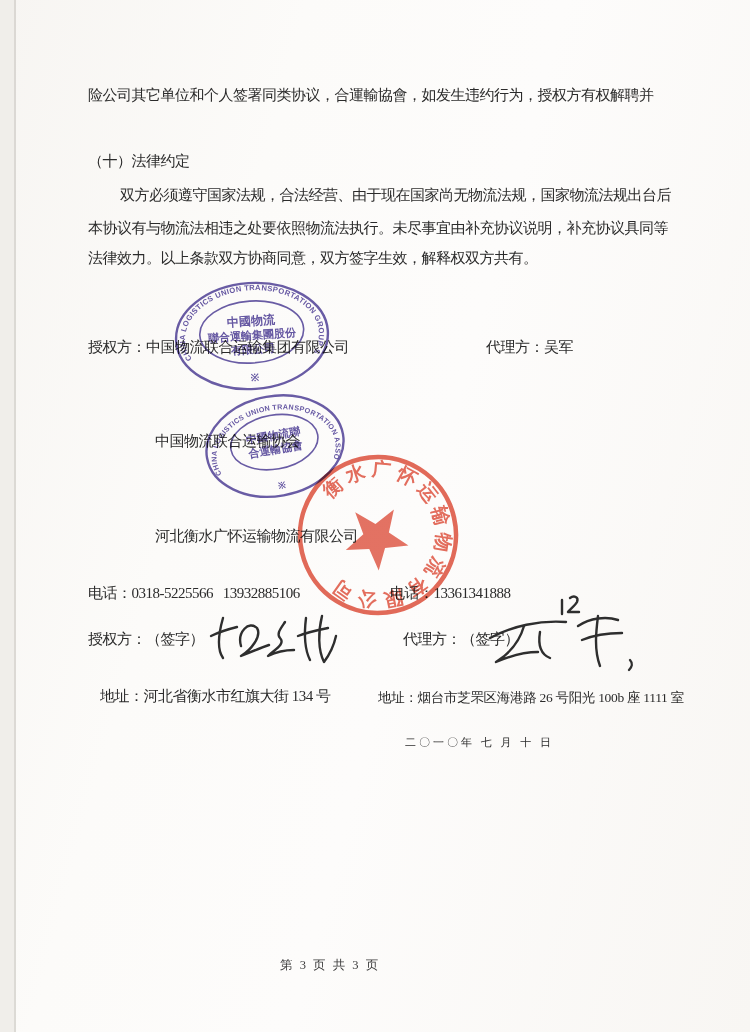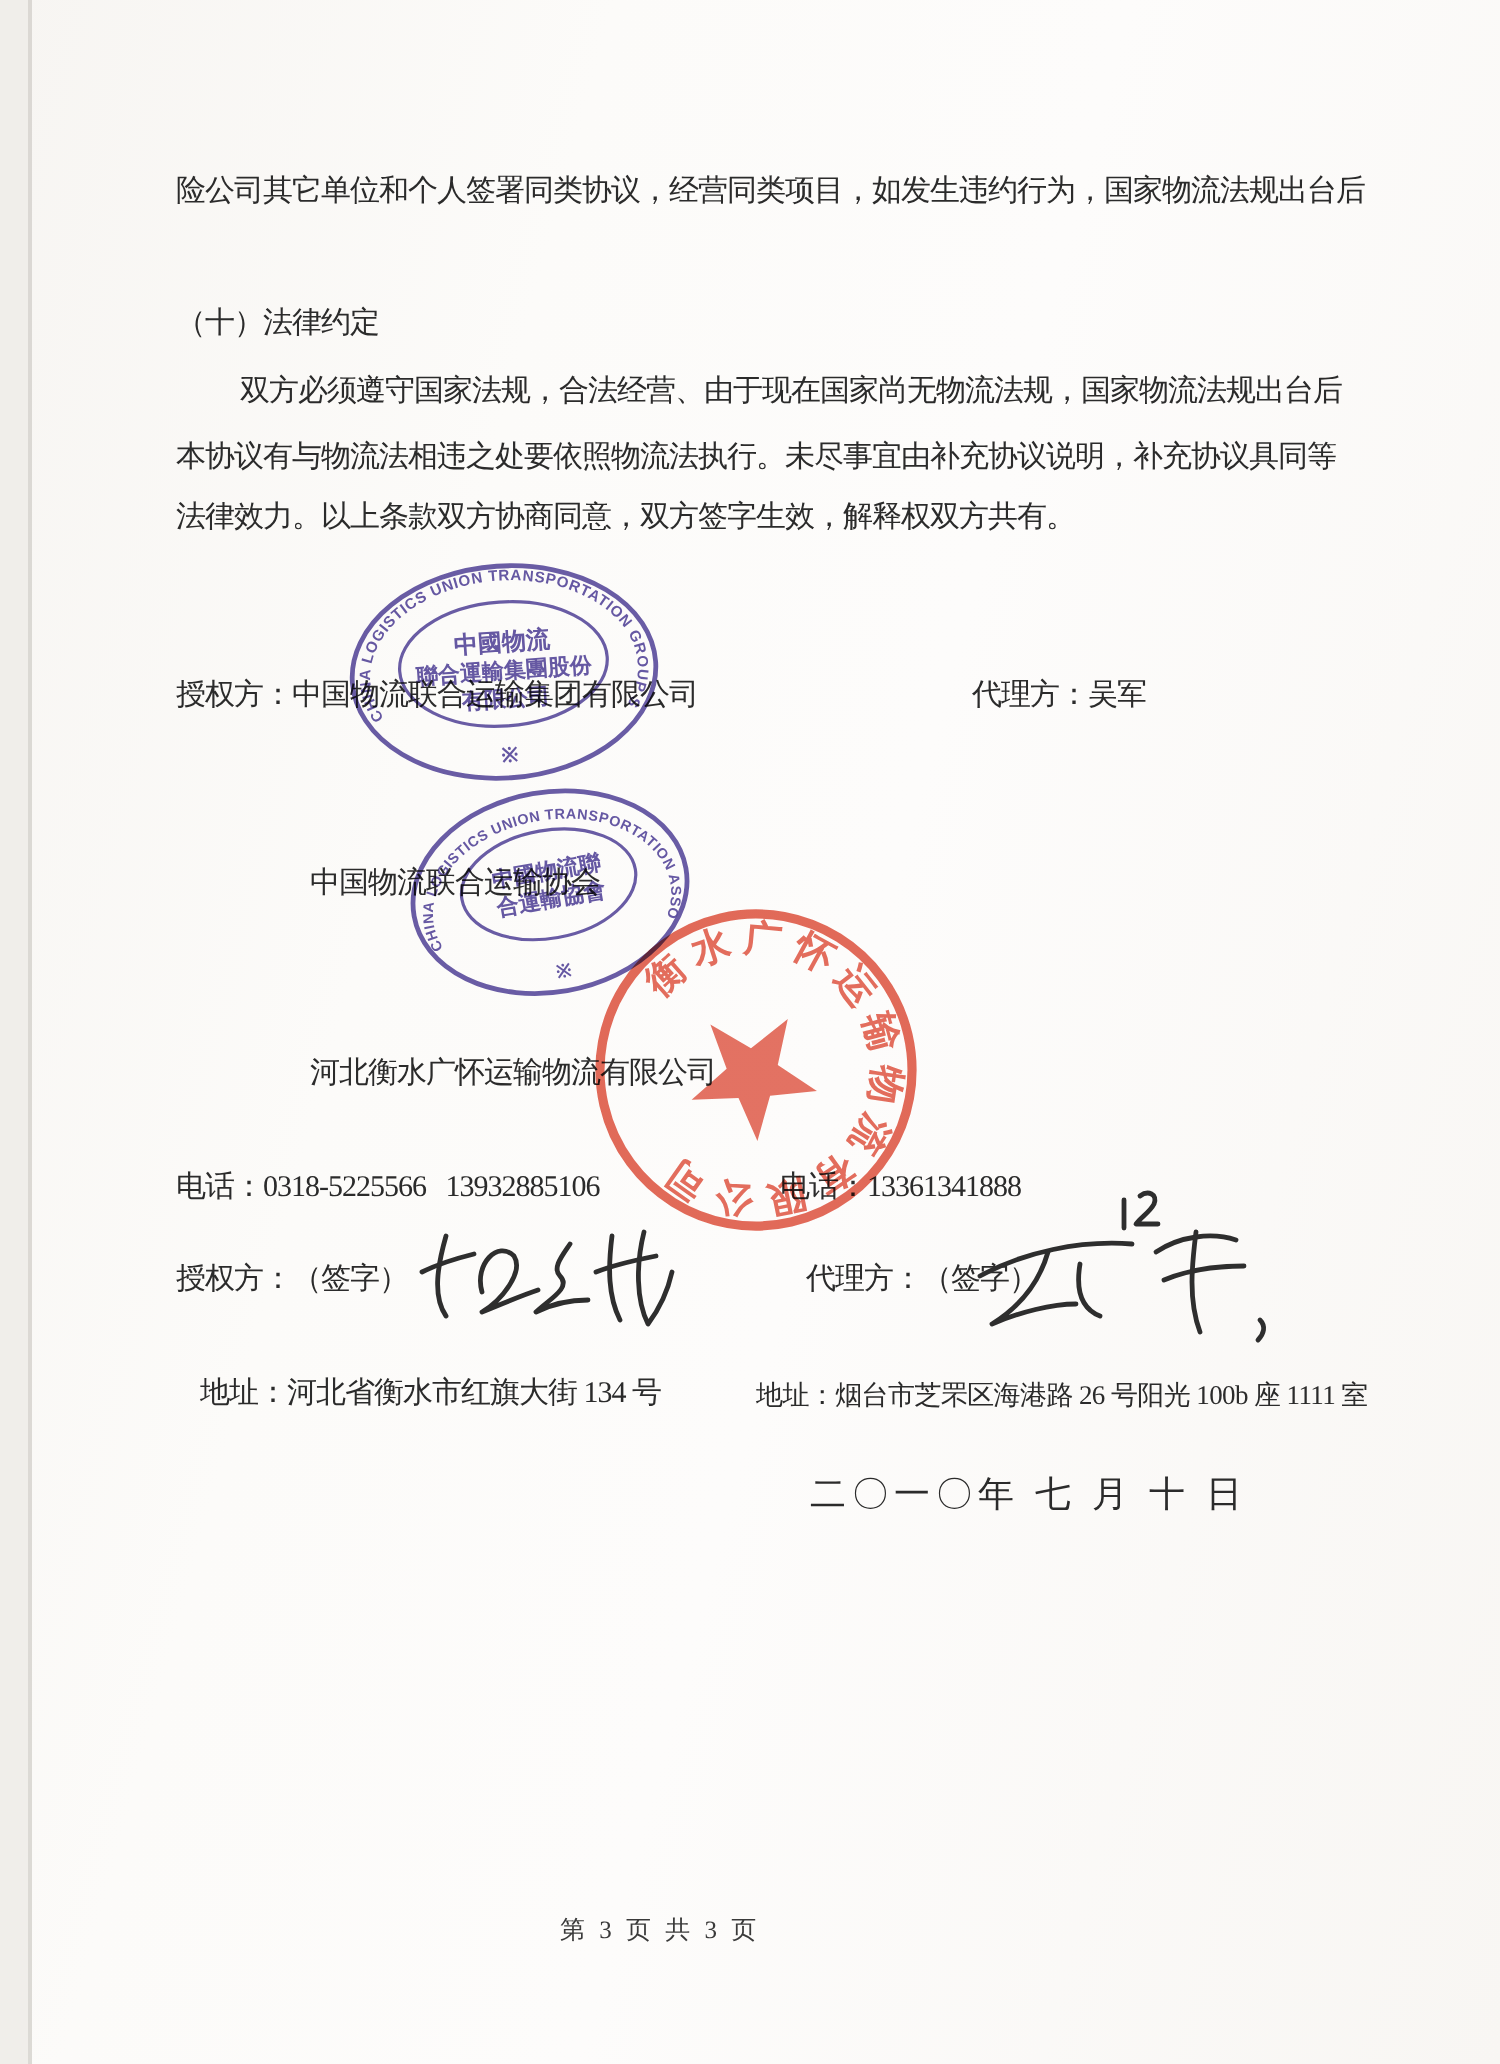--- a/index.html
+++ b/index.html
@@ -20,21 +20,21 @@
   .auth{left:88px;top:338px;}
   .agent{left:486px;top:338px;}
   .assoc{left:155px;top:432px;}
   .company{left:155px;top:527px;}
   .phoneL{left:88px;top:584px;}
   .phoneR{left:390px;top:584px;}
   .signL{left:88px;top:630px;}
   .signR{left:403px;top:630px;text-align:center;}
   .addrL{left:100px;top:687px;}
   .addrR{left:378px;top:689px;font-size:13.5px;letter-spacing:-0.3px;}
-  .date{left:405px;top:735px;letter-spacing:3px;font-size:18px;}
+  .date{left:405px;top:735px;letter-spacing:3px;font-size:11px;}
   .footer{left:280px;top:957px;width:160px;font-size:12.5px;letter-spacing:2px;color:#3a3a3a;}
 
   .stamp{position:absolute;mix-blend-mode:multiply;z-index:2;}
   .stampA{left:172px;top:280px;width:160px;height:112px;transform:rotate(-4deg);}
   .stampB{left:203px;top:393px;width:145px;height:106px;transform:rotate(-10deg);}
   .stampRed{left:293px;top:450px;width:170px;height:170px;transform:rotate(32deg);opacity:.92;}
   .pOuter{fill:none;stroke:#5a4b9f;stroke-width:2.4;opacity:.9;}
   .pInner{fill:none;stroke:#5a4b9f;stroke-width:1.6;opacity:.9;}
   .arcText{fill:#5a4b9f;font-family:"Liberation Sans","DejaVu Sans",sans-serif;font-weight:bold;opacity:.92;}
   .arcA{font-size:7.6px;letter-spacing:.4px;}
@@ -48,21 +48,21 @@
   .sigR{left:478px;top:592px;width:160px;height:84px;}
   .sigStroke{fill:none;stroke:#2e2e2e;stroke-width:2.4;stroke-linecap:round;stroke-linejoin:round;}
 </style>
 </head>
 <body>
 
 <div class="page">
   <div class="scan-strip"></div>
   <div class="scan-line"></div>
 
-  <div class="line l1">险公司其它单位和个人签署同类协议，经营同类项目，如发生违约行为，国家物流法规出台后</div>
+  <div class="line l1">险公司其它单位和个人签署同类协议，合運輸協會，如发生违约行为，授权方有权解聘并</div>
   <div class="line l3">（十）法律约定</div>
   <div class="line l4">双方必须遵守国家法规，合法经营、由于现在国家尚无物流法规，国家物流法规出台后</div>
   <div class="line l6">法律效力。以上条款双方协商同意，双方签字生效，解释权双方共有。</div>
   <div class="line l5">本协议有与物流法相违之处要依照物流法执行。未尽事宜由补充协议说明，补充协议具同等</div>
 
   <div class="line auth">授权方：中国物流联合运输集团有限公司</div>
   <div class="line agent">代理方：吴军</div>
   <div class="line assoc">中国物流联合运输协会</div>
   <div class="line company">河北衡水广怀运输物流有限公司</div>
   <div class="line phoneL">电话：0318-5225566   13932885106</div>

